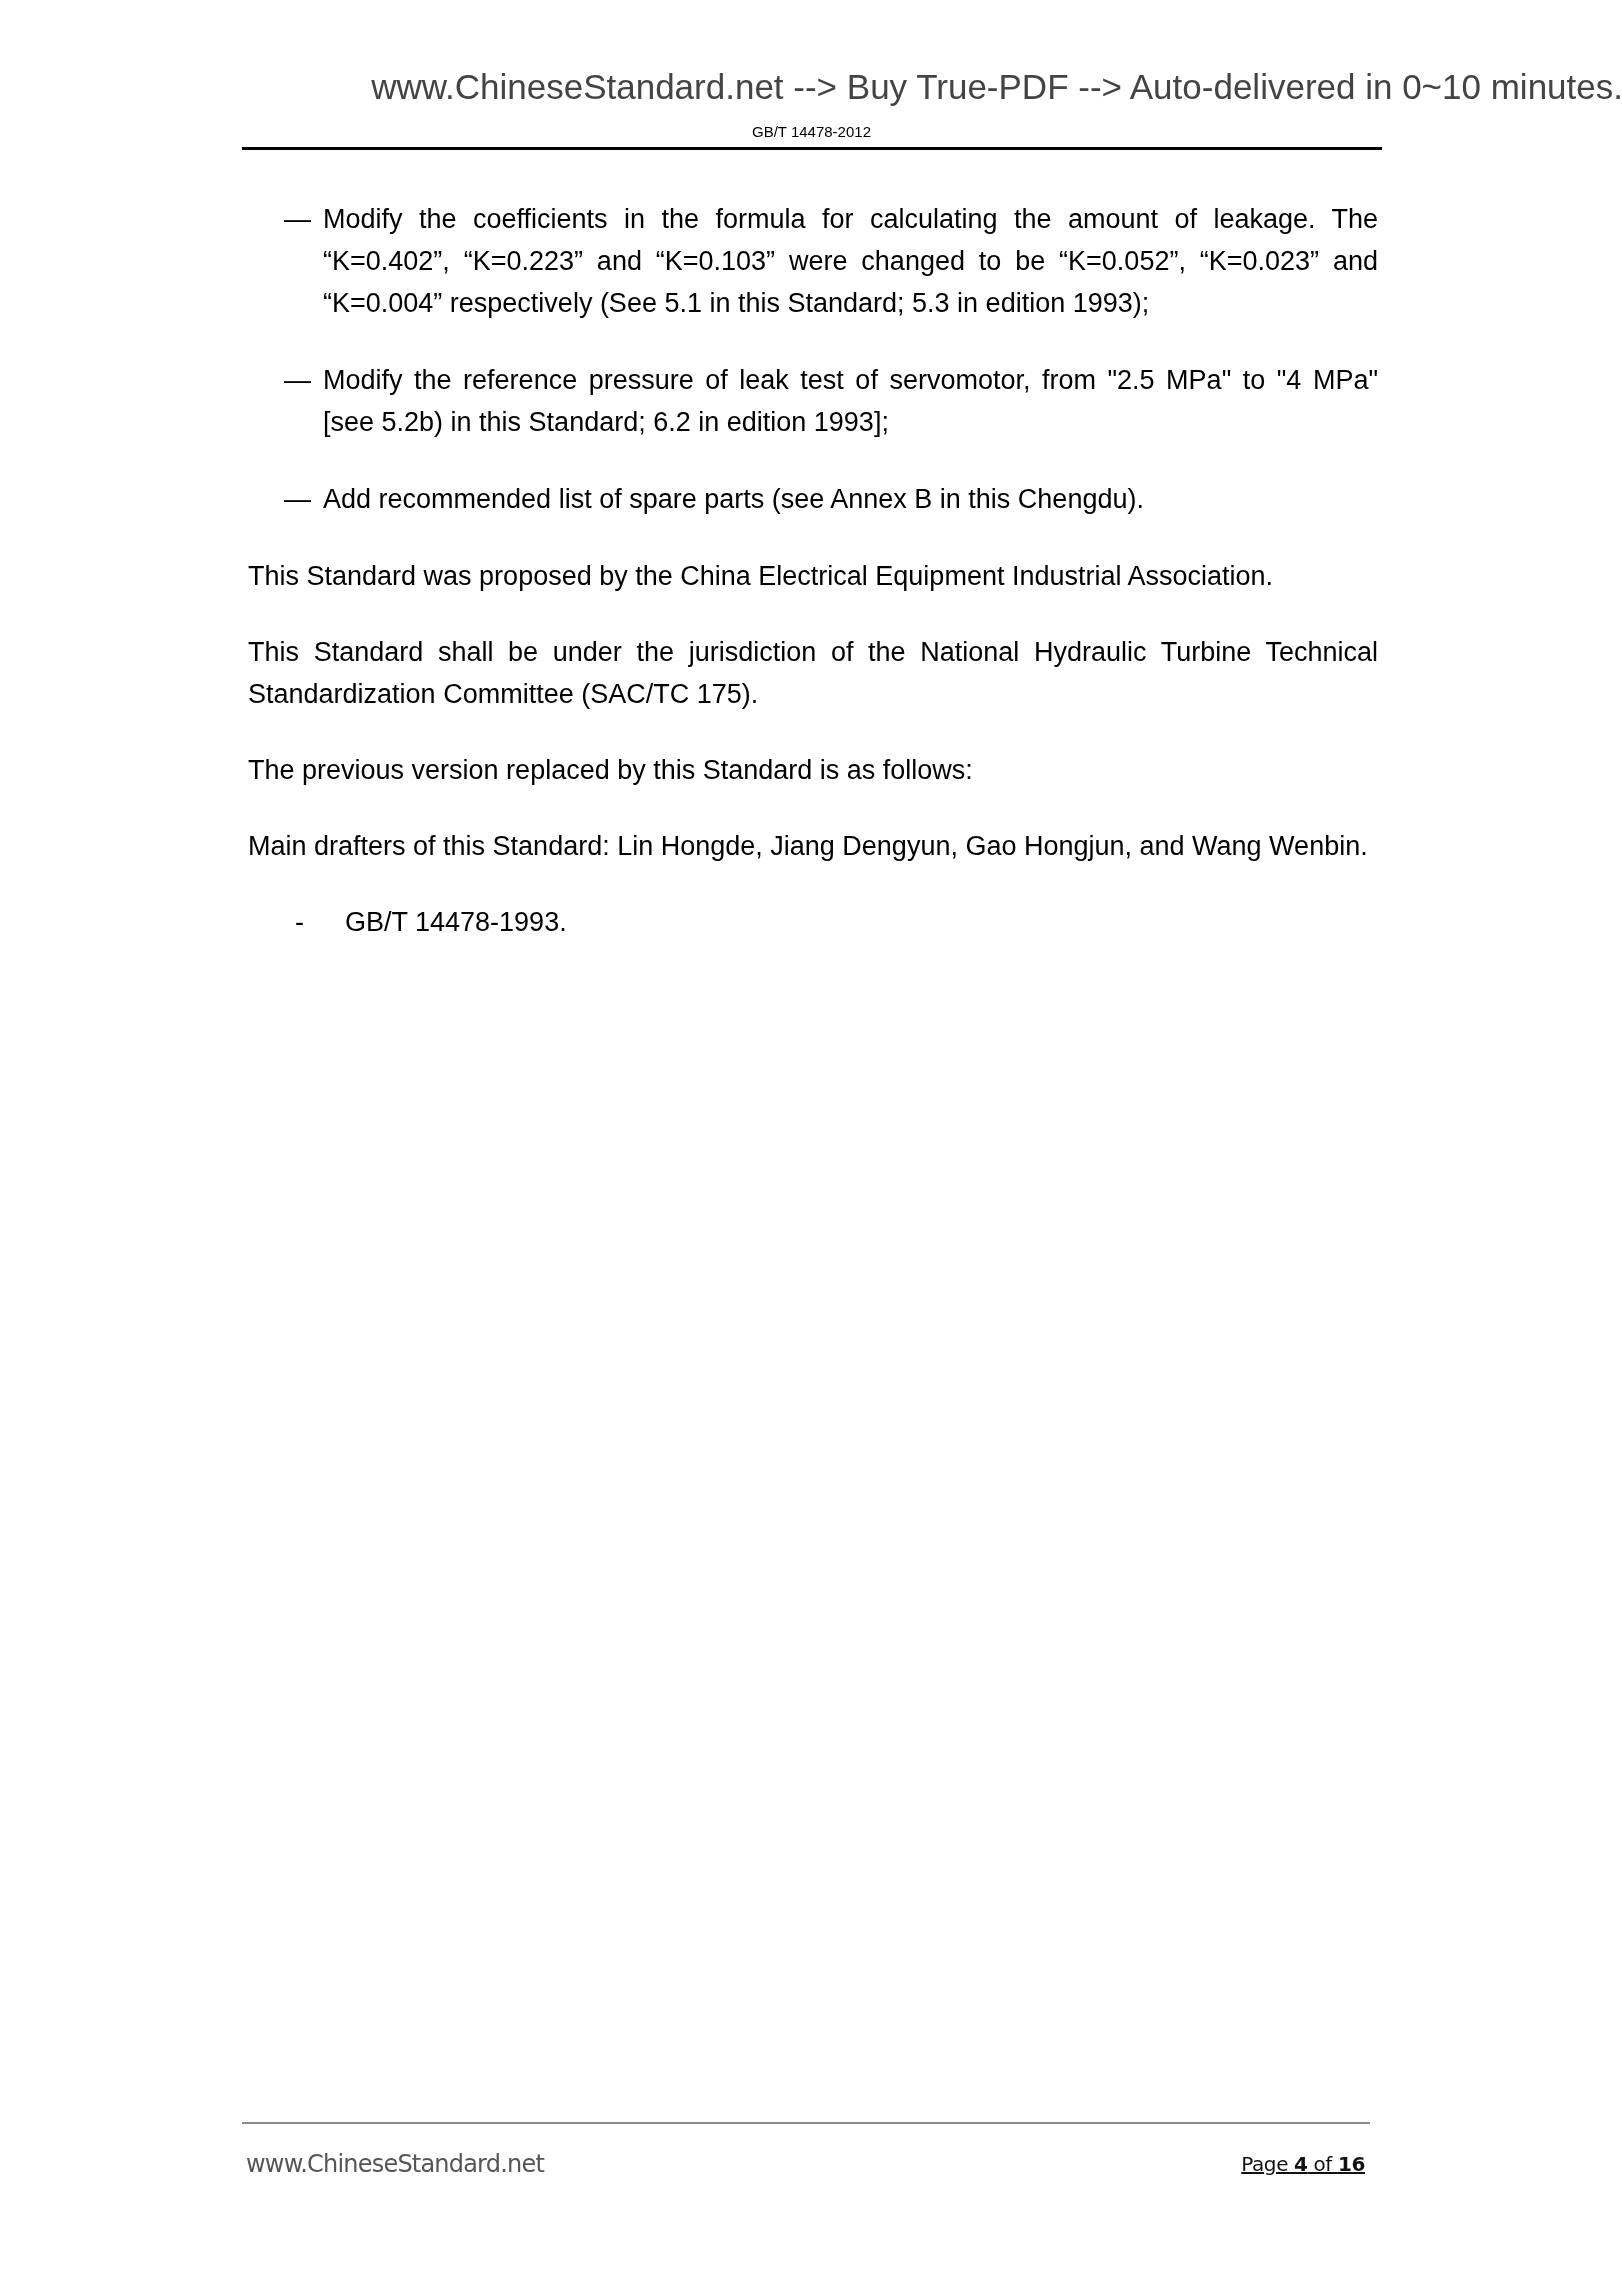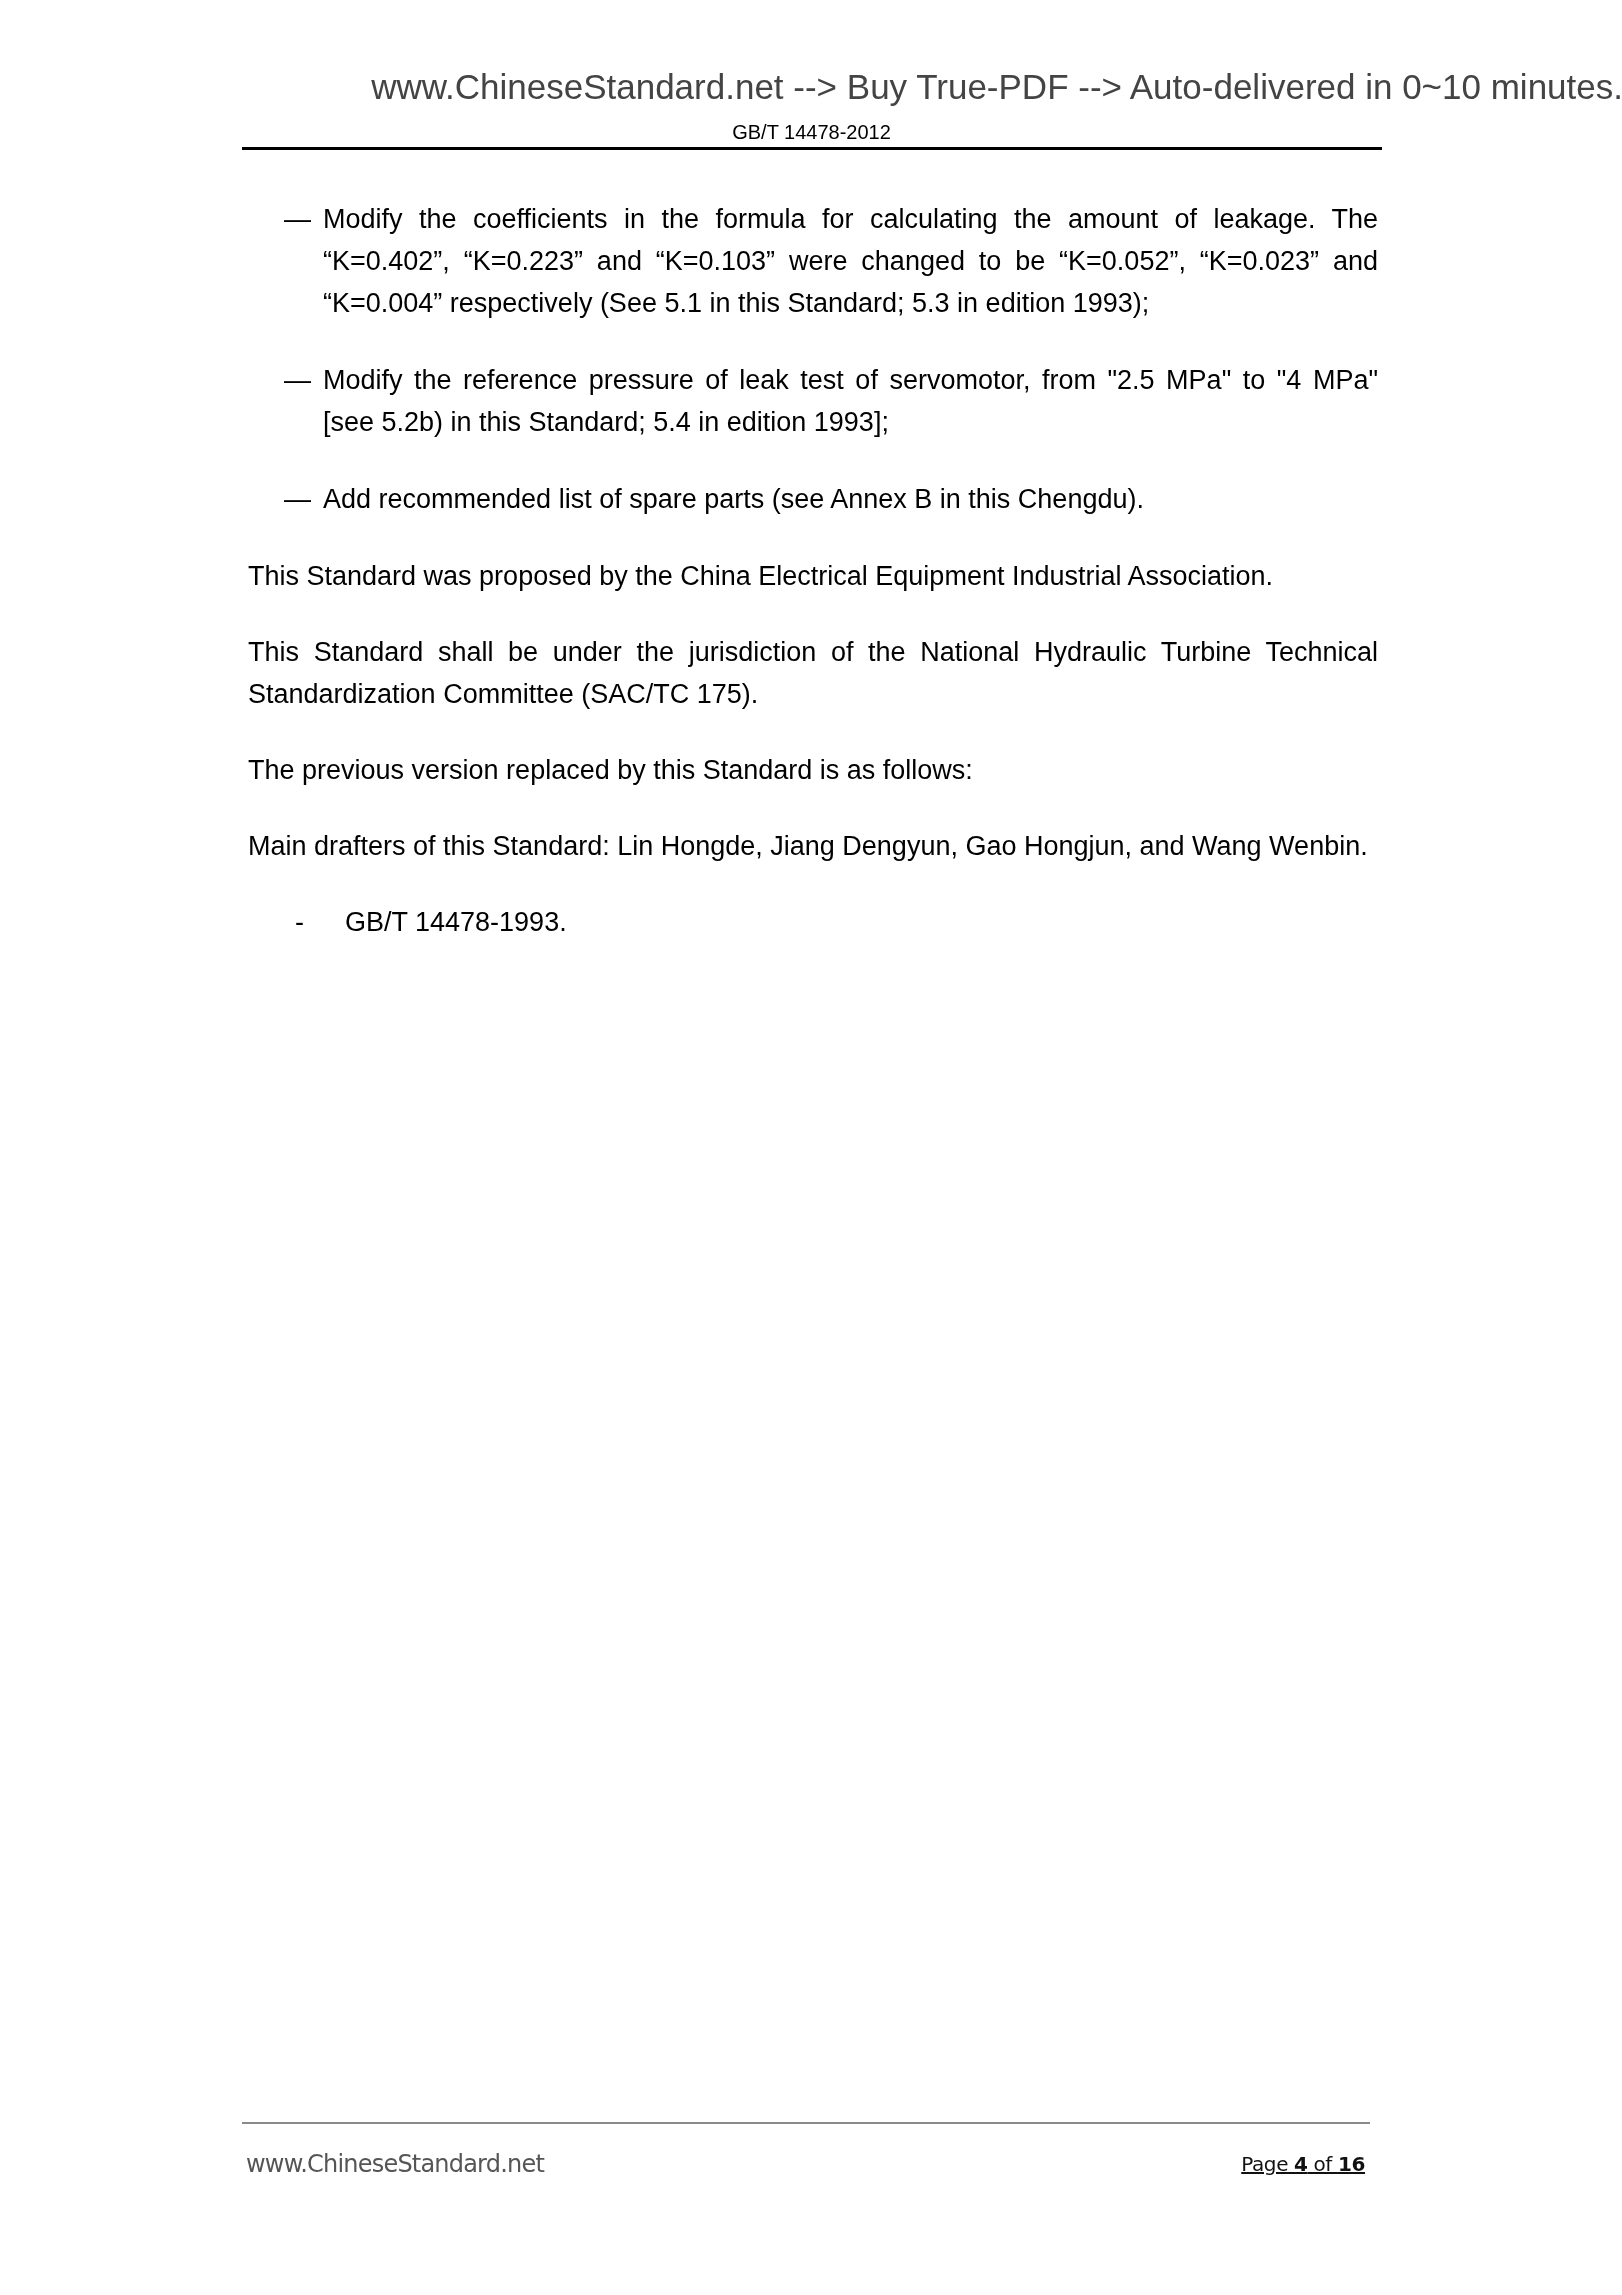--- a/index.html
+++ b/index.html
@@ -25,21 +25,21 @@
       line-height: 40px;
       color: #444;
       white-space: nowrap;
     }
     .std-code {
       position: absolute;
       left: 0;
       width: 1623px;
       top: 121px;
       text-align: center;
-      font-size: 20px;
+      font-size: 15px;
       line-height: 22px;
       color: #000;
     }
     .header-rule {
       position: absolute;
       left: 242px;
       width: 1140px;
       top: 147px;
       height: 2.5px;
       background: #000;
@@ -117,21 +117,21 @@
 <div class="header-rule"></div>
 
 <div class="content">
 
   <div class="dash-item">
     <span class="marker">—</span>
     <span>Modify the coefficients in the formula for calculating the amount of leakage. The “K=0.402”, “K=0.223” and “K=0.103” were changed to be “K=0.052”, “K=0.023” and “K=0.004” respectively (See 5.1 in this Standard; 5.3 in edition 1993);</span>
   </div>
   <div class="dash-item">
     <span class="marker">—</span>
-    <span>Modify the reference pressure of leak test of servomotor, from "2.5 MPa" to "4 MPa" [see 5.2b) in this Standard; 5.4 in edition 1993];</span>
+    <span>Modify the reference pressure of leak test of servomotor, from "2.5 MPa" to "4 MPa" [see 5.2b) in this Standard; 6.2 in edition 1993];</span>
   </div>
   <div class="dash-item">
     <span class="marker">—</span>
     <span>Add recommended list of spare parts (see Annex B in this Chengdu).</span>
   </div>
 
   <p class="para">This Standard was proposed by the China Electrical Equipment Industrial Association.</p>
   <p class="para">This Standard shall be under the jurisdiction of the National Hydraulic Turbine Technical Standardization Committee (SAC/TC 175).</p>
   <p class="para">The previous version replaced by this Standard is as follows:</p>
   <p class="para">Main drafters of this Standard: Lin Hongde, Jiang Dengyun, Gao Hongjun, and Wang Wenbin.</p>

